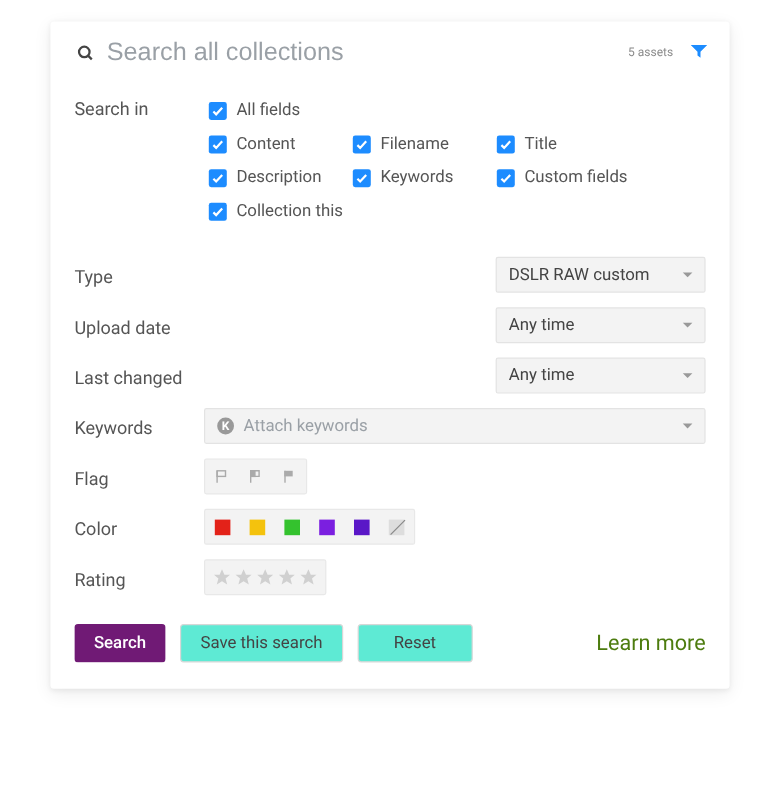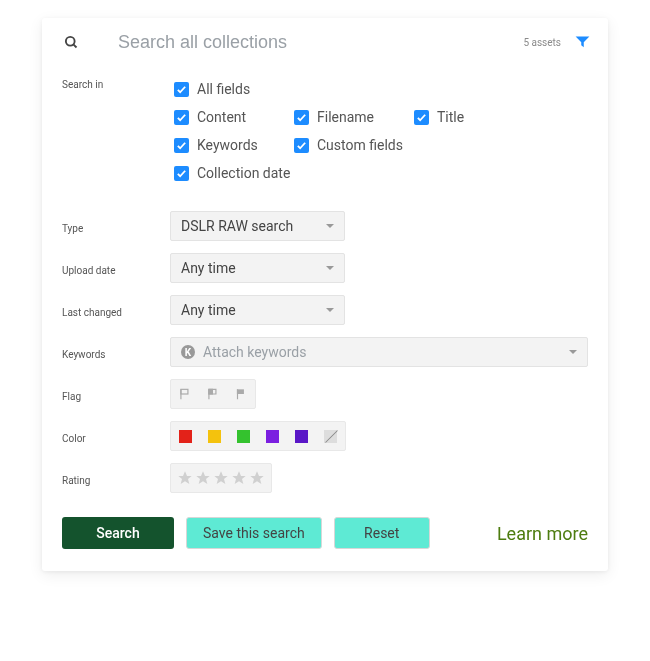--- a/index.html
+++ b/index.html
@@ -26,48 +26,47 @@
   }
   .search-icon {
     width: 15px; height: 15px;
     color: #444;
     flex-shrink: 0;
   }
   .search-input {
     flex: 1;
     border: none;
     outline: none;
-    font-size: 18px;
+    font-size: 21px;
     color: #6d28d9;
     background: transparent;
-    margin-left: 29px;
   }
   .search-input::placeholder { color: #9aa0a6; }
   .asset-count {
     color: #8a8a8a;
     font-size: 10px;
     margin-right: 4px;
   }
   .filter-icon {
     width: 15px; height: 13px;
     color: #1d8cff;
   }
   .form-area {
     padding: 4px 20px 0 20px;
   }
   .row {
     display: flex;
     align-items: flex-start;
     padding: 6px 0;
   }
-  .row.align-center { align-items: center; }
+  .row.align-center { align-items: center; justify-content: space-between; }
   .label {
     width: 108px;
     color: #555;
-    font-size: 10px;
+    font-size: 15px;
     padding-top: 4px;
     flex-shrink: 0;
   }
   .cb-grid {
     flex: 1;
     display: flex;
     flex-wrap: wrap;
     gap: 0;
   }
   .cb-item {
@@ -186,23 +185,23 @@
   }
   .btn {
     height: 32px;
     border-radius: 3px;
     font-size: 14px;
     cursor: pointer;
     display: flex; align-items: center; justify-content: center;
     border: 1px solid transparent;
   }
   .btn-primary {
-    background: #14532d;
+    background: #701a75;
     color: #fff;
-    width: 112px;
+    width: 76px;
     font-weight: 500;
   }
   .btn-secondary {
     background: #5eead4;
     border-color: #d7d7d7;
     color: #444;
     padding: 0 16px;
   }
   .btn-reset { width: 96px; }
   .spacer { flex: 1; }
@@ -264,20 +263,28 @@
           <span class="cb-label">Filename</span>
         </div>
         <div class="cb-item cb-col2">
           <span class="checkbox">
               <svg viewBox="0 0 24 24" fill="none" stroke="currentColor" stroke-width="4">
                 <polyline points="4,13 9,18 20,6"></polyline>
               </svg>
             </span>
           <span class="cb-label">Title</span>
         </div>
+        <div class="cb-item cb-col0">
+          <span class="checkbox">
+              <svg viewBox="0 0 24 24" fill="none" stroke="currentColor" stroke-width="4">
+                <polyline points="4,13 9,18 20,6"></polyline>
+              </svg>
+            </span>
+          <span class="cb-label">Description</span>
+        </div>
         <div class="cb-item cb-col1">
           <span class="checkbox">
               <svg viewBox="0 0 24 24" fill="none" stroke="currentColor" stroke-width="4">
                 <polyline points="4,13 9,18 20,6"></polyline>
               </svg>
             </span>
           <span class="cb-label">Keywords</span>
         </div>
         <div class="cb-item cb-col2">
           <span class="checkbox">
@@ -286,32 +293,32 @@
               </svg>
             </span>
           <span class="cb-label">Custom fields</span>
         </div>
         <div class="cb-item cb-full">
           <span class="checkbox">
               <svg viewBox="0 0 24 24" fill="none" stroke="currentColor" stroke-width="4">
                 <polyline points="4,13 9,18 20,6"></polyline>
               </svg>
             </span>
-          <span class="cb-label">Collection date</span>
+          <span class="cb-label">Collection this</span>
         </div>
       </div>
     </div>
 
     <div class="vspace"></div>
 
     <div class="row align-center">
       <div class="label">Type</div>
       <div class="field-cell narrow">
         <div class="select">
-          <span>DSLR RAW search</span>
+          <span>DSLR RAW custom</span>
           <span class="caret"></span>
         </div>
       </div>
     </div>
 
     <div class="row align-center">
       <div class="label">Upload date</div>
       <div class="field-cell narrow">
         <div class="select">
           <span>Any time</span>

